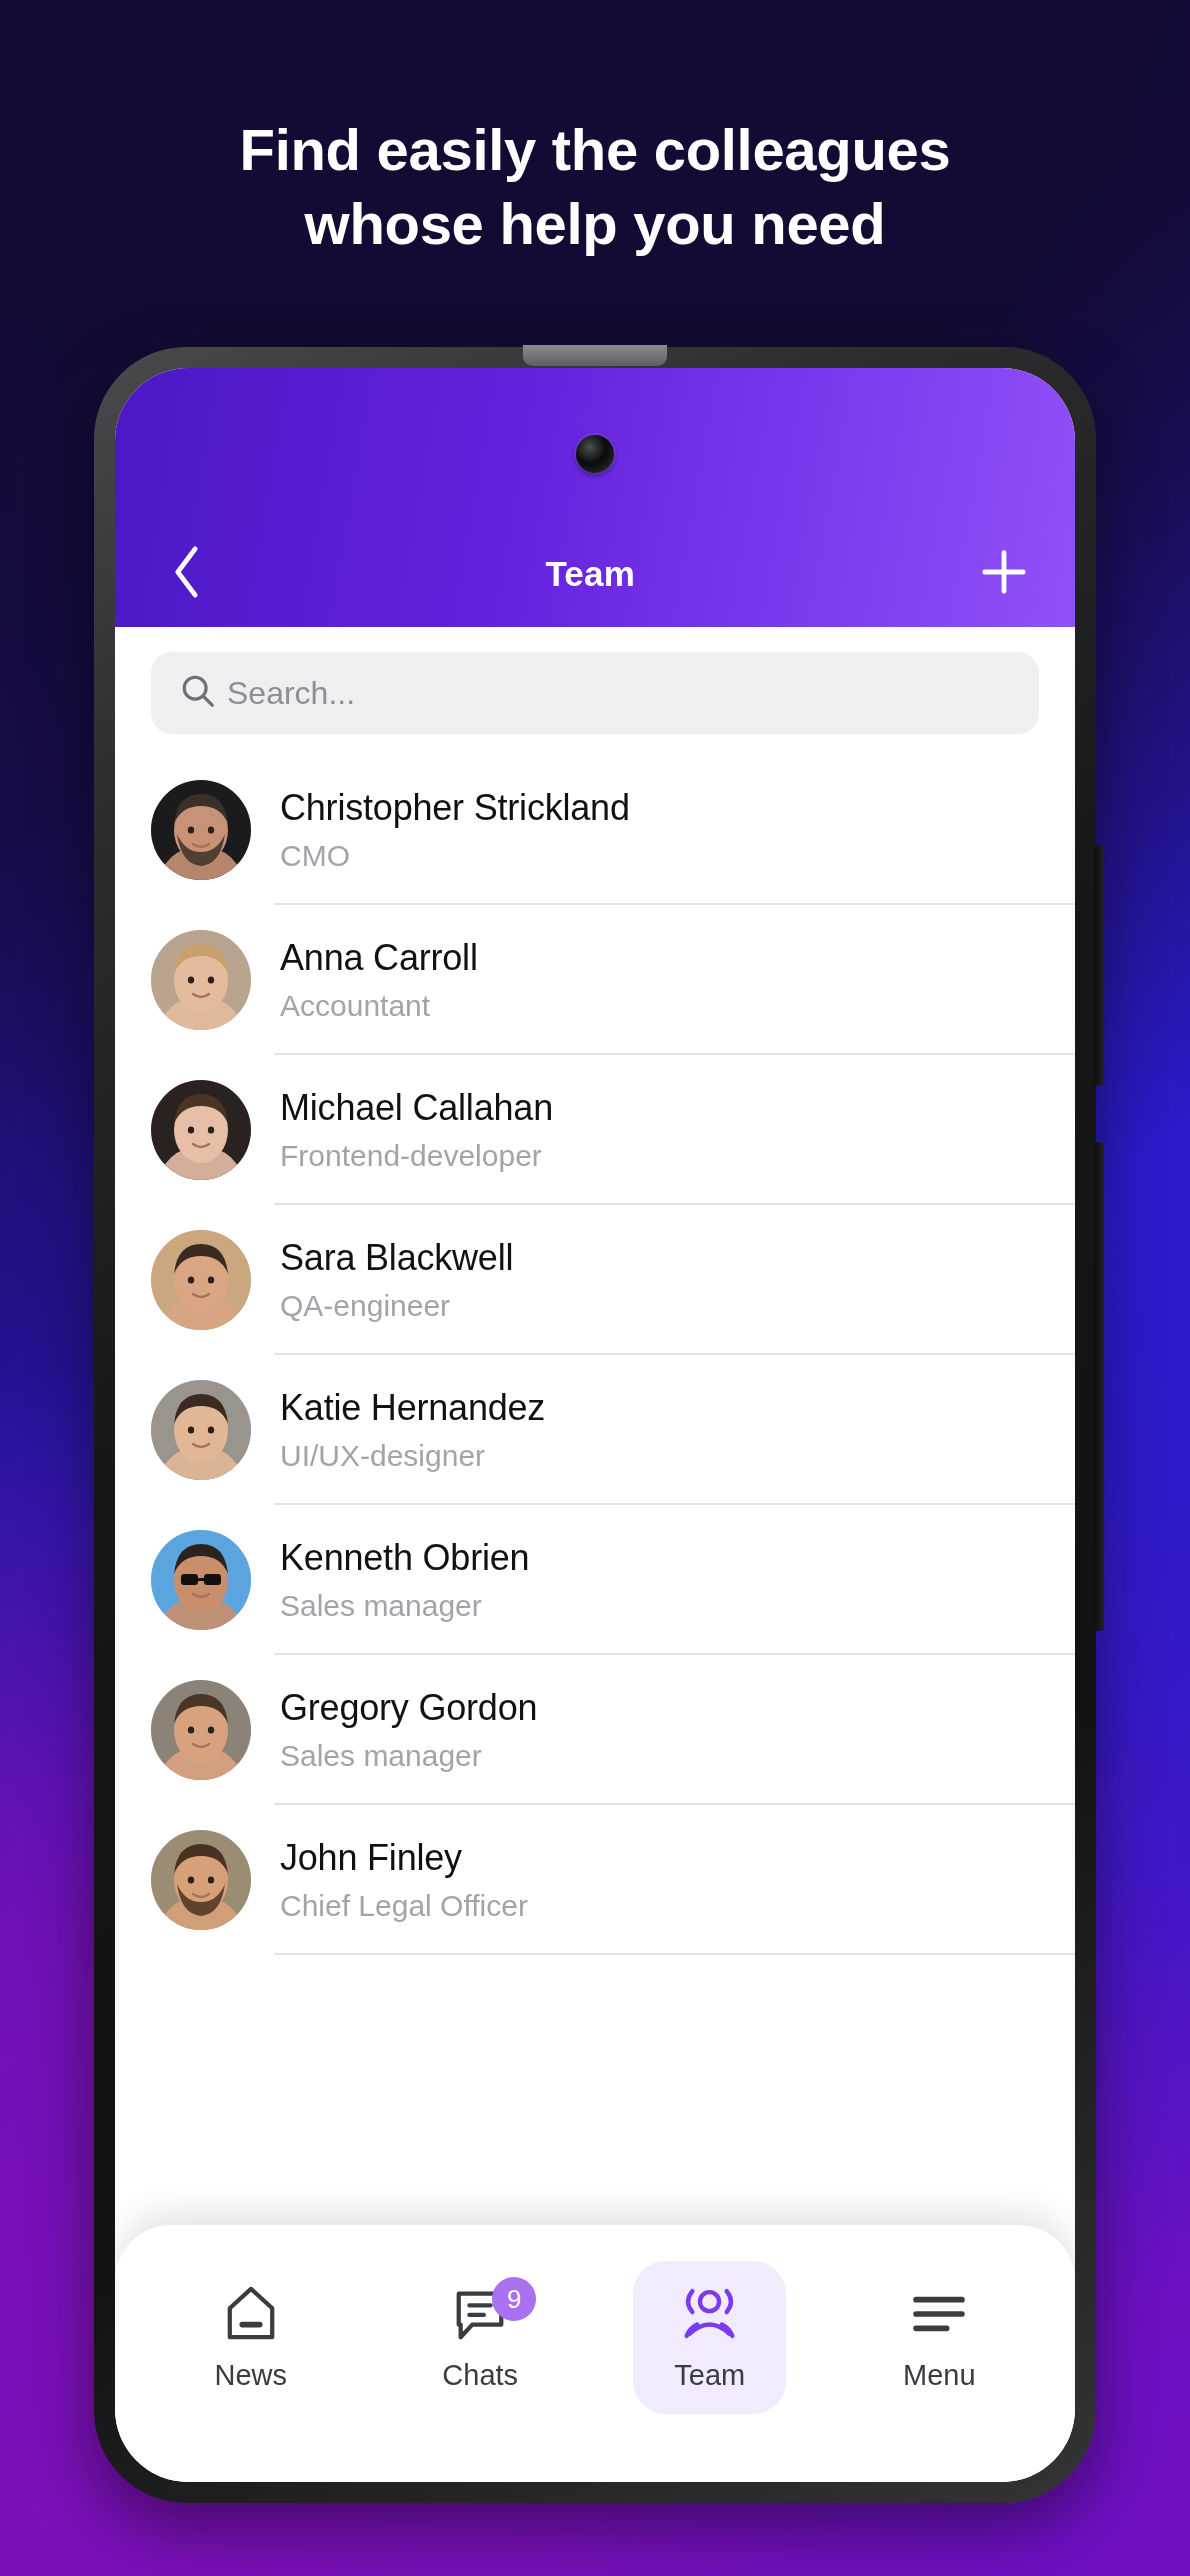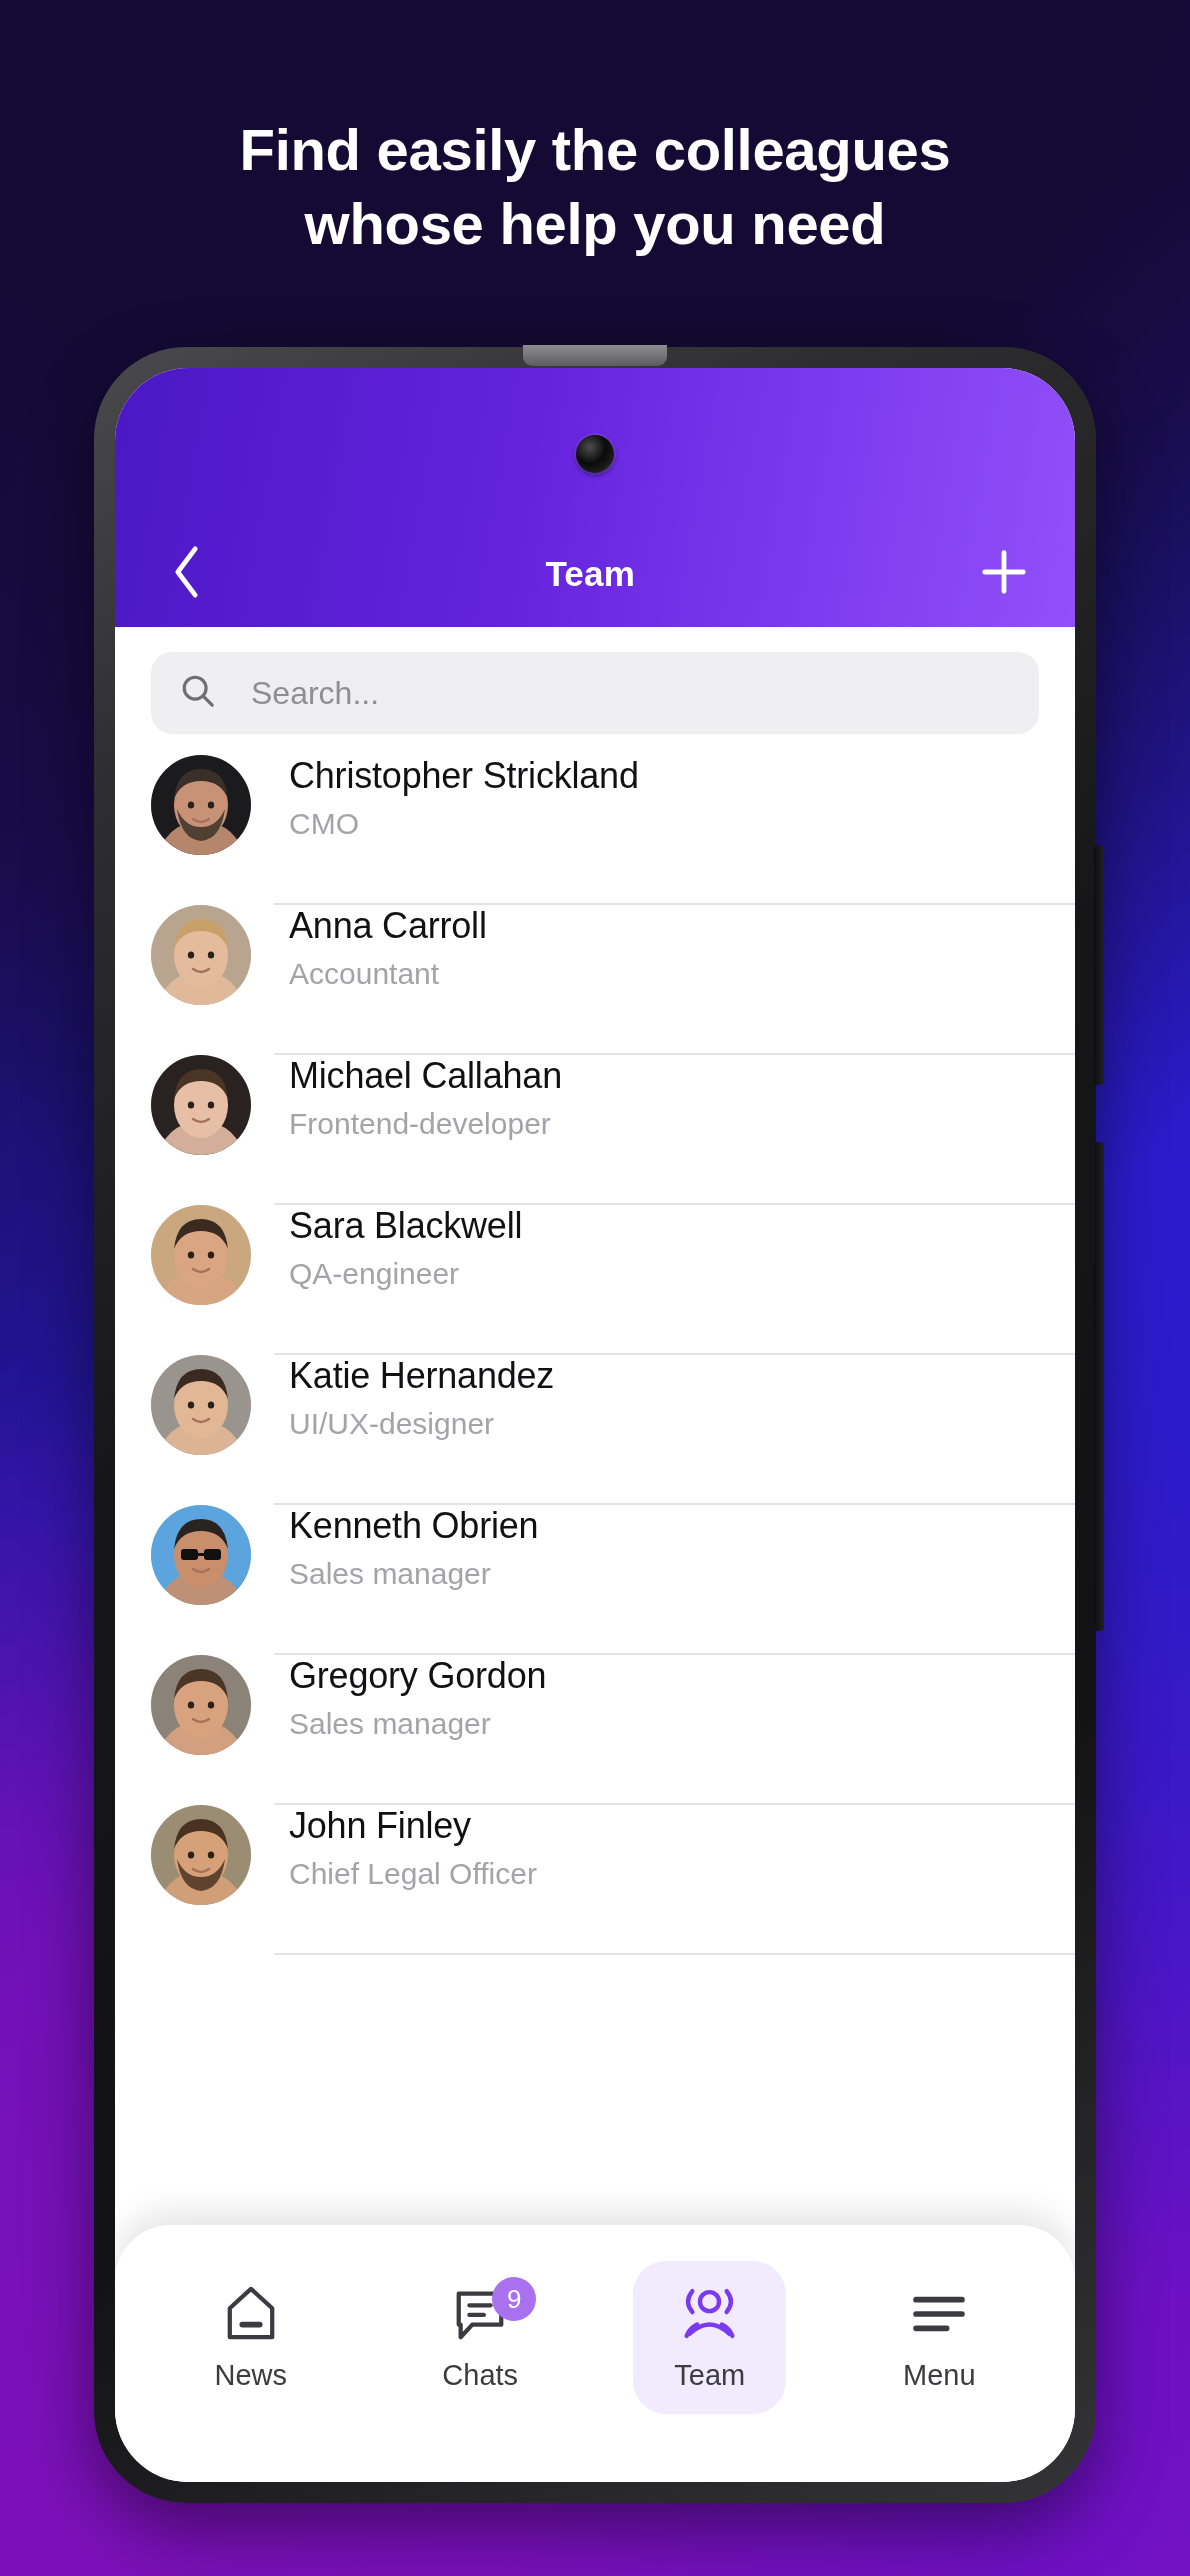--- a/index.html
+++ b/index.html
@@ -76,28 +76,28 @@
     flex:1; text-align:center; color:#fff;
     font-size:35px; font-weight:700; letter-spacing:0.2px;
     margin-left:-9.6px;
   }
   #add-btn{ width:63px; height:63px; display:flex; align-items:center; justify-content:center; }
 
   
   #search-wrap{ padding:25px 36px 21px; background:#fff; }
   #search-bar{
     height:82px; border-radius:21px; background:#efeff1;
-    display:flex; align-items:center; padding:17px 29px; gap:35px;
+    display:flex; align-items:center; padding:17px 29px; gap:11px;
   }
   #search-placeholder{ color:#8e8e93; font-size:32px; }
 
   
   #list{ background:#fff; }
   .contact{
-    display:flex; align-items:flex-start; gap:38px;
+    display:flex; align-items:center; gap:29px;
     height:150px; padding:0 33px 0 36px;
     position:relative;
   }
   .contact:after{
     content:""; position:absolute; left:159px; right:0; bottom:0;
     height:1.9px; background:#e3e3e6;
   }
   .avatar{
     width:100px; height:100px; border-radius:50%;
     flex:none; overflow:hidden; position:relative;

